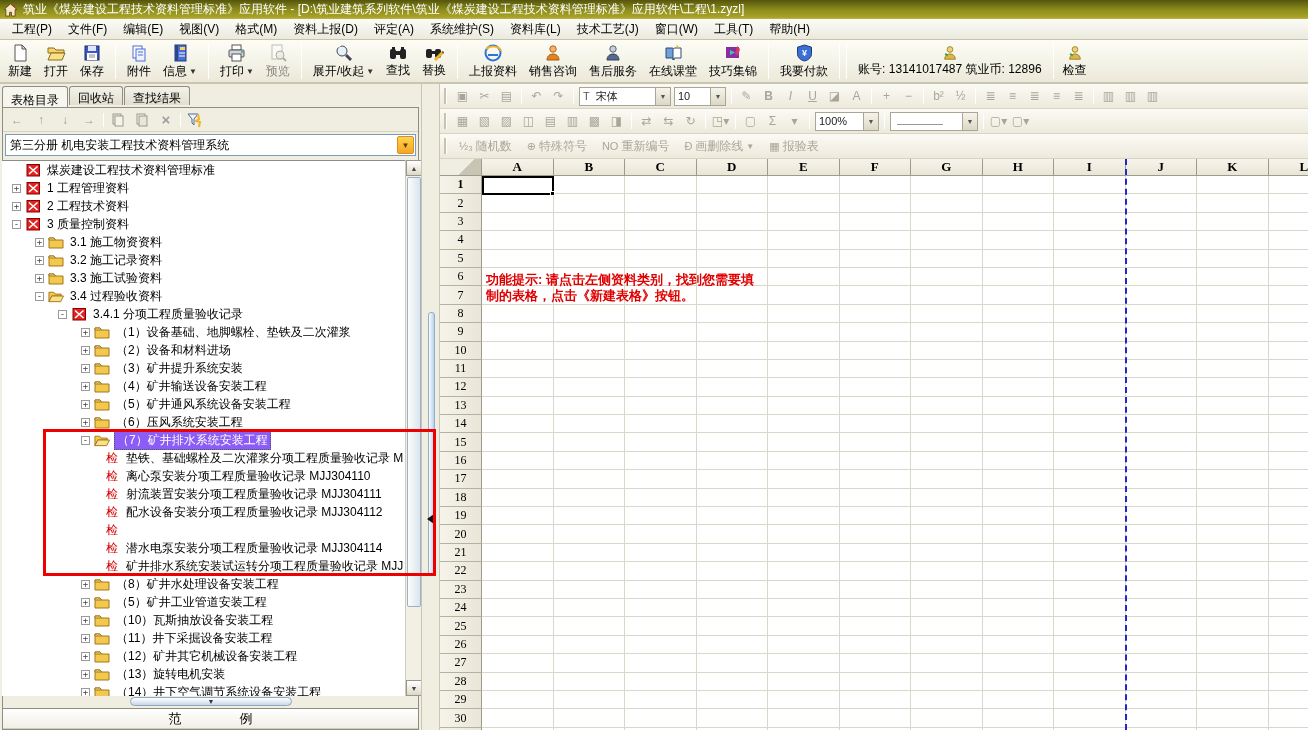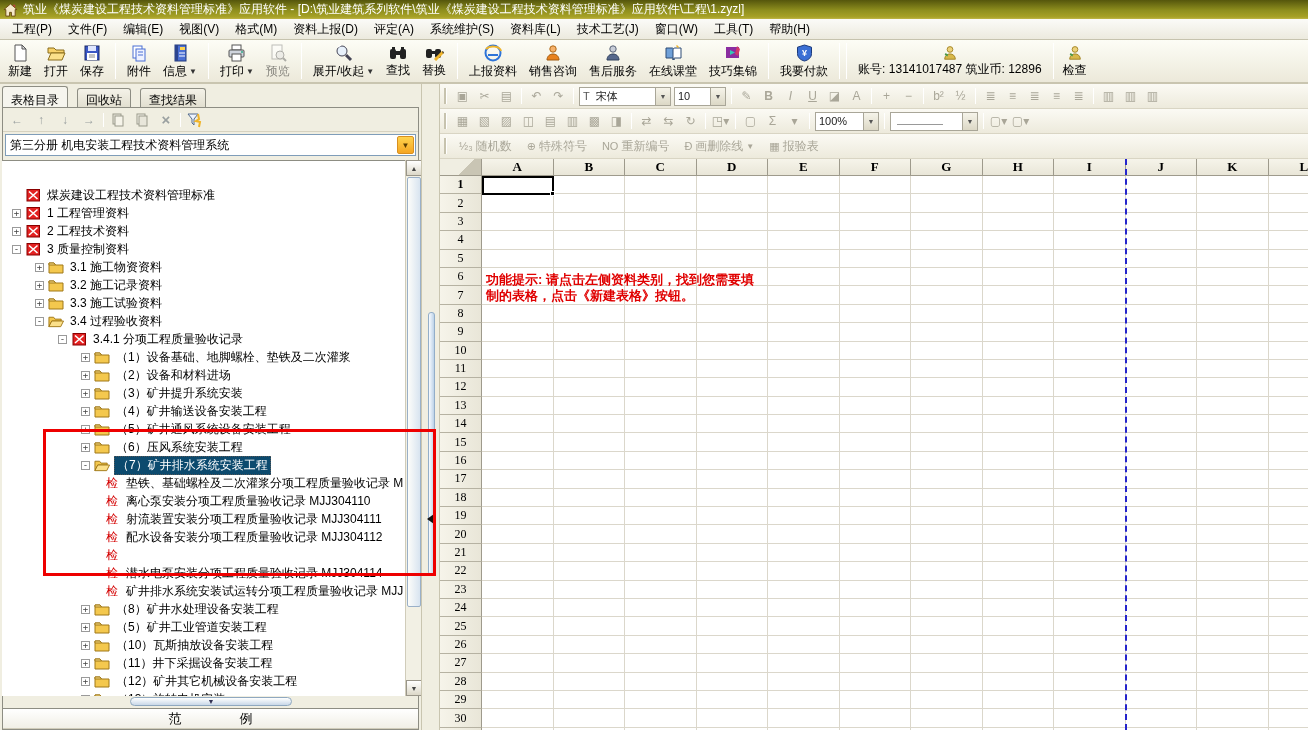--- a/index.html
+++ b/index.html
@@ -27,21 +27,21 @@
   .tb-sep { width:1px; background:#bdb9a4; border-right:1px solid #fff; margin:3px 3px; }
   .tb-btn { display:flex; flex-direction:column; align-items:center; justify-content:center;
     padding:2px 6px 1px; gap:1px; cursor:pointer; white-space:nowrap; }
   .tb-btn.disabled { opacity:.45; filter:grayscale(1); }
   .tb-btn .lbl { font-size:12px; color:#000; display:flex; align-items:center; gap:2px; }
   .dd-arrow { font-size:8px; color:#333; }
   .tb-account { display:flex; flex-direction:column; align-items:center; justify-content:center; padding:1px 8px; white-space:nowrap; }
 
   
   .left-panel { position:absolute; left:0; top:84px; width:421px; height:646px; background:#f0eee1; }
-  .tabs { position:absolute; left:2px; top:2px; height:22px; display:flex; align-items:center; gap:9px; }
+  .tabs { position:absolute; left:2px; top:2px; height:22px; display:flex; align-items:flex-start; gap:1px; }
   .tab { border:1px solid #8d8d83; border-bottom:none; background:linear-gradient(#f4f2e8,#e2dfd0);
     padding:3px 8px 2px; border-radius:3px 3px 0 0; cursor:pointer; height:19px; }
   .tab.active { background:#f6f5ee; height:22px; font-weight:normal; padding-top:5px; }
   .left-inner { position:absolute; left:2px; top:23px; width:417px; height:621px;
     border:1px solid #8d8d83; background:#f0eee1; }
   .tree-toolbar { height:24px; display:flex; align-items:center; gap:4px; padding:2px 4px;
     border-bottom:1px solid #d6d2c0; }
   .tt-btn { width:20px; height:18px; display:flex; align-items:center; justify-content:center;
     color:#9aa0a0; font-weight:bold; cursor:pointer; }
   .tt-sep { width:1px; height:14px; background:#bdb9a4; border-right:1px solid #fff; }
@@ -55,21 +55,21 @@
   .tree-wrap { position:absolute; left:2px; top:76px; width:415px; height:536px; background:#fff;
     border-top:1px solid #8d8d83; overflow:hidden; }
   .tree { position:absolute; left:0; top:0; width:399px; }
   .tree-row { height:18px; display:flex; align-items:center; white-space:nowrap; cursor:pointer; }
   .tree-row .expand { width:9px; height:9px; border:1px solid #9a9a9a; background:#fff;
     display:inline-flex; align-items:center; justify-content:center; font-size:9px; line-height:7px;
     color:#444; margin-right:4px; flex:0 0 auto; font-family:"DejaVu Sans Mono",monospace; }
   .tree-row .expand.none { border:none; background:transparent; }
   .tree-row .ticon { width:16px; height:16px; margin-right:4px; flex:0 0 auto; display:inline-flex; align-items:center; justify-content:center; }
   .tree-row .tlabel { padding:0 2px; }
-  .tree-row.selected .tlabel { background:#0c4a6e; color:#fff; border:1px dotted #555; }
+  .tree-row.selected .tlabel { background:#8b5cf6; color:#fff; border:1px dotted #555; }
   .leaf-glyph { color:#d40000; font-size:12px; }
 
   .tree-scroll { position:absolute; right:0px; top:76px; width:16px; height:536px; background:#f2f0e4; border-left:1px solid #d0ccba; }
   .scroll-arrow { position:absolute; left:0; width:16px; height:16px; background:linear-gradient(#fff,#dcd8c8);
     border:1px solid #9a968a; display:flex; align-items:center; justify-content:center; font-size:7px; color:#444; }
   .scroll-thumb { position:absolute; left:1px; width:14px; background:linear-gradient(90deg,#fdfdfa,#d8e4f0); border:1px solid #9ab0c8; border-radius:2px; }
 
   .collapse-pill { position:absolute; left:130px; top:613px; width:162px; height:9px;
     background:linear-gradient(#ffffff,#c9d8e8); border:1px solid #8fa8c0; border-radius:5px;
     display:flex; align-items:center; justify-content:center; font-size:7px; color:#335; cursor:pointer; }
@@ -402,21 +402,21 @@
           </span>
         </div>
       </div>
     <div class="combo-row">
       <span class="val">第三分册 机电安装工程技术资料管理系统</span>
       <span class="combo-btn">▼</span>
     </div>
   </div>
   <div class="tree-wrap">
     <div class="tree" id="tree">
-        <div class="tree-row" style="padding-left: 10px; margin-top: 25px;">
+        <div class="tree-row" style="padding-left: 10px;">
           <span class="expand none"></span>
           <span class="ticon" style="display: inline-flex; align-items: center; justify-content: center;">
             <svg width="15" height="15" viewBox="0 0 15 15">
               <rect x="1" y="1.5" width="12.5" height="11.5" fill="#e32222" stroke="#8a0000"></rect>
               <path d="M3 3.5l8.5 7.5M11.5 3.5L3 11" stroke="#fff" stroke-width="1.6"></path>
             </svg>
           </span>
           <span class="tlabel">煤炭建设工程技术资料管理标准</span>
         </div>
         <div class="tree-row" style="padding-left: 10px;">

